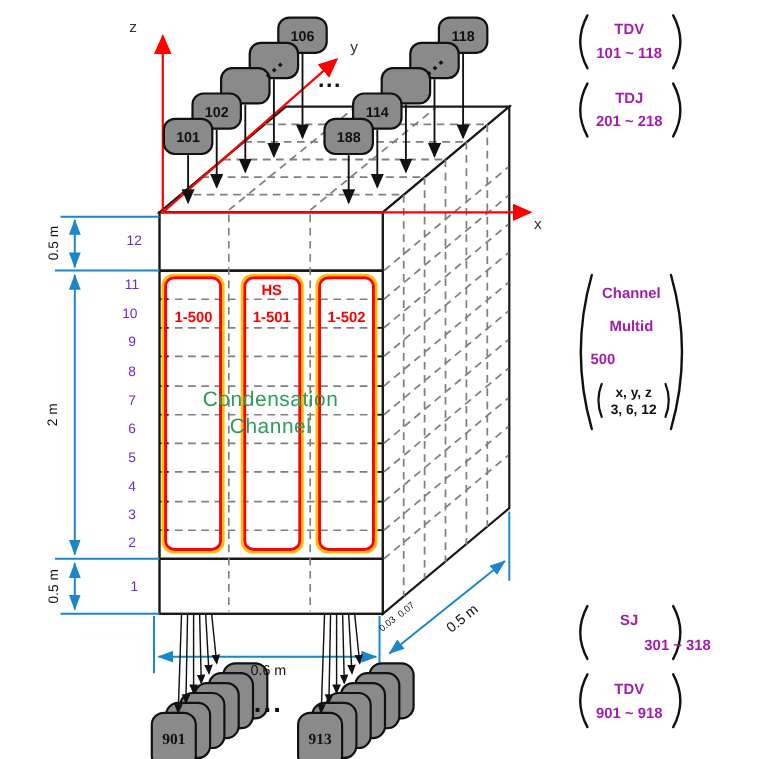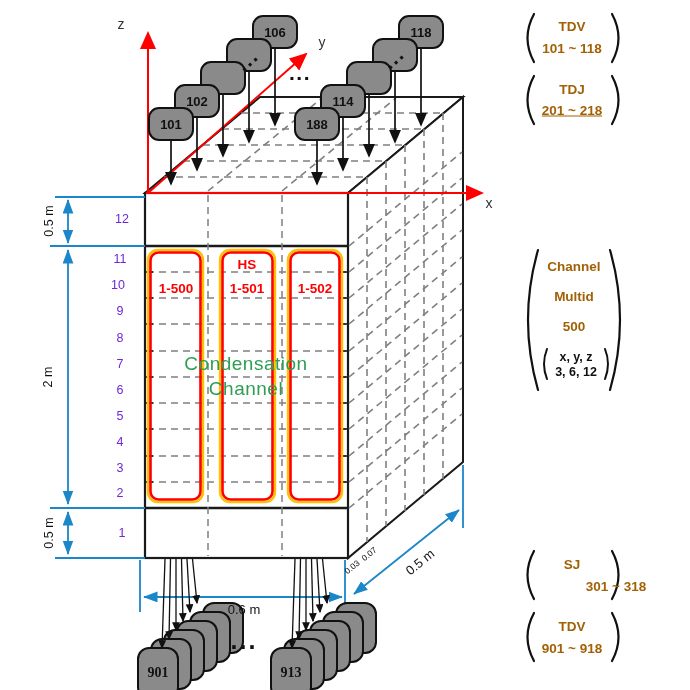--- a/index.html
+++ b/index.html
@@ -16,21 +16,21 @@
   .lbl{position:absolute;transform:translate(-50%,-50%);white-space:nowrap;color:#222;
        z-index:4;font-size:12.5px;}
   .rot90{transform:translate(-50%,-50%) rotate(-90deg);}
   .rot39{transform:translate(-50%,-50%) rotate(-39deg);}
   .axis{font-size:14px;color:#333;}
   .rown{color:#6d28d9;}
   .dim{color:#111;font-size:12.5px;}
   .tiny{font-size:8.5px;color:#111;}
   .red{color:#f00;font-weight:bold;font-size:13.5px;}
   .green{color:#2e9e55;font-size:19px;letter-spacing:0.5px;}
-  .ann{font-weight:bold;font-size:13.5px;color:#a16207;}
+  .ann{font-weight:bold;font-size:13.5px;color:#a21caf;}
   .annsm{font-weight:bold;font-size:12.5px;color:#111;}
   .dots{font-weight:900;font-size:21px;letter-spacing:1.5px;color:#111;z-index:5;}
   .dotsbig{font-size:25px;letter-spacing:2px;}
   .dotsdiag1{transform:translate(-50%,-50%) rotate(-42deg);}
 </style>
 </head>
 <body>
 
 <div id="fig">
 
@@ -261,25 +261,25 @@
   <div class="lbl red" style="left:247px;top:264px;">HS</div>
   <div class="lbl red" style="left:176px;top:288px;">1-500</div>
   <div class="lbl red" style="left:247px;top:288px;">1-501</div>
   <div class="lbl red" style="left:315px;top:288px;">1-502</div>
   <div class="lbl green" style="left:246px;top:364px;">Condensation</div>
   <div class="lbl green" style="left:246px;top:389px;">Channel</div>
 
   <div class="lbl ann" style="left:572px;top:26px;">TDV</div>
   <div class="lbl ann" style="left:572px;top:48px;">101 ~ 118</div>
   <div class="lbl ann" style="left:572px;top:89px;">TDJ</div>
-  <div class="lbl ann" style="left:572px;top:110px;text-decoration:underline;">201 ~ 218</div>
+  <div class="lbl ann" style="left:572px;top:110px;">201 ~ 218</div>
 
   <div class="lbl ann" style="left:574px;top:266px;">Channel</div>
   <div class="lbl ann" style="left:574px;top:296px;">Multid</div>
-  <div class="lbl ann" style="left:574px;top:326px;">500</div>
+  <div class="lbl ann" style="left:548px;top:326px;">500</div>
   <div class="lbl annsm" style="left:576px;top:357px;">x, y, z</div>
   <div class="lbl annsm" style="left:576px;top:372px;">3, 6, 12</div>
 
   <div class="lbl ann" style="left:572px;top:564px;">SJ</div>
   <div class="lbl ann" style="left:572px;top:586px;margin-left:44px;">301 ~ 318</div>
   <div class="lbl ann" style="left:572px;top:626px;">TDV</div>
   <div class="lbl ann" style="left:572px;top:648px;">901 ~ 918</div>
 
 </div>
 

